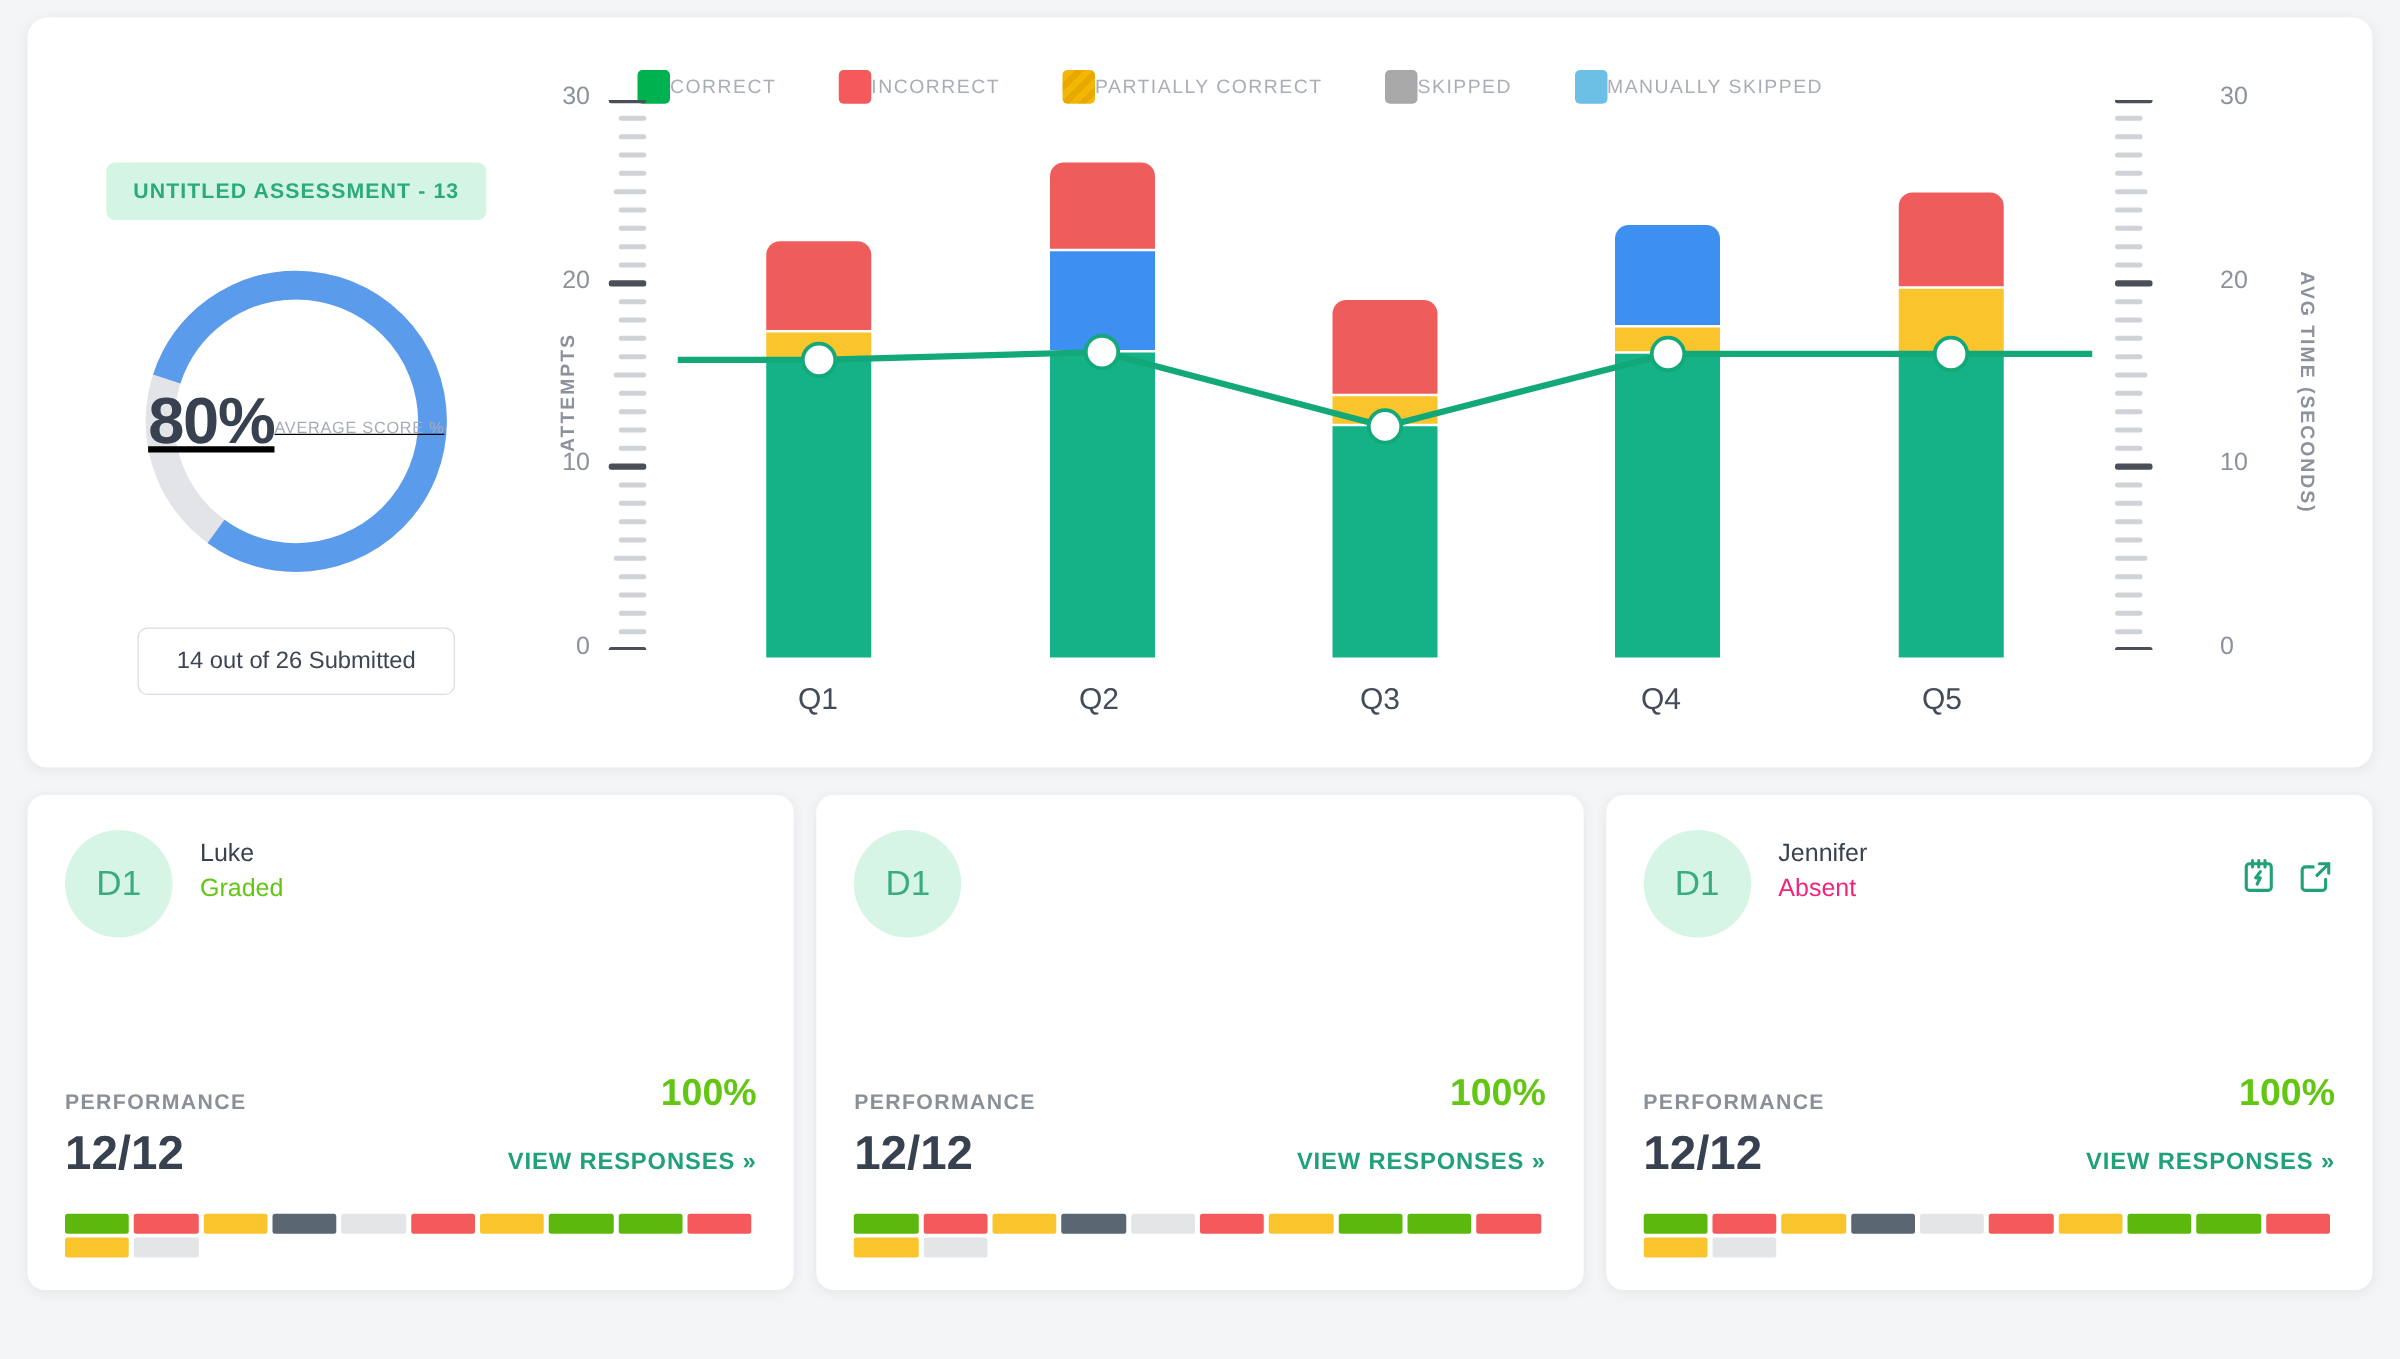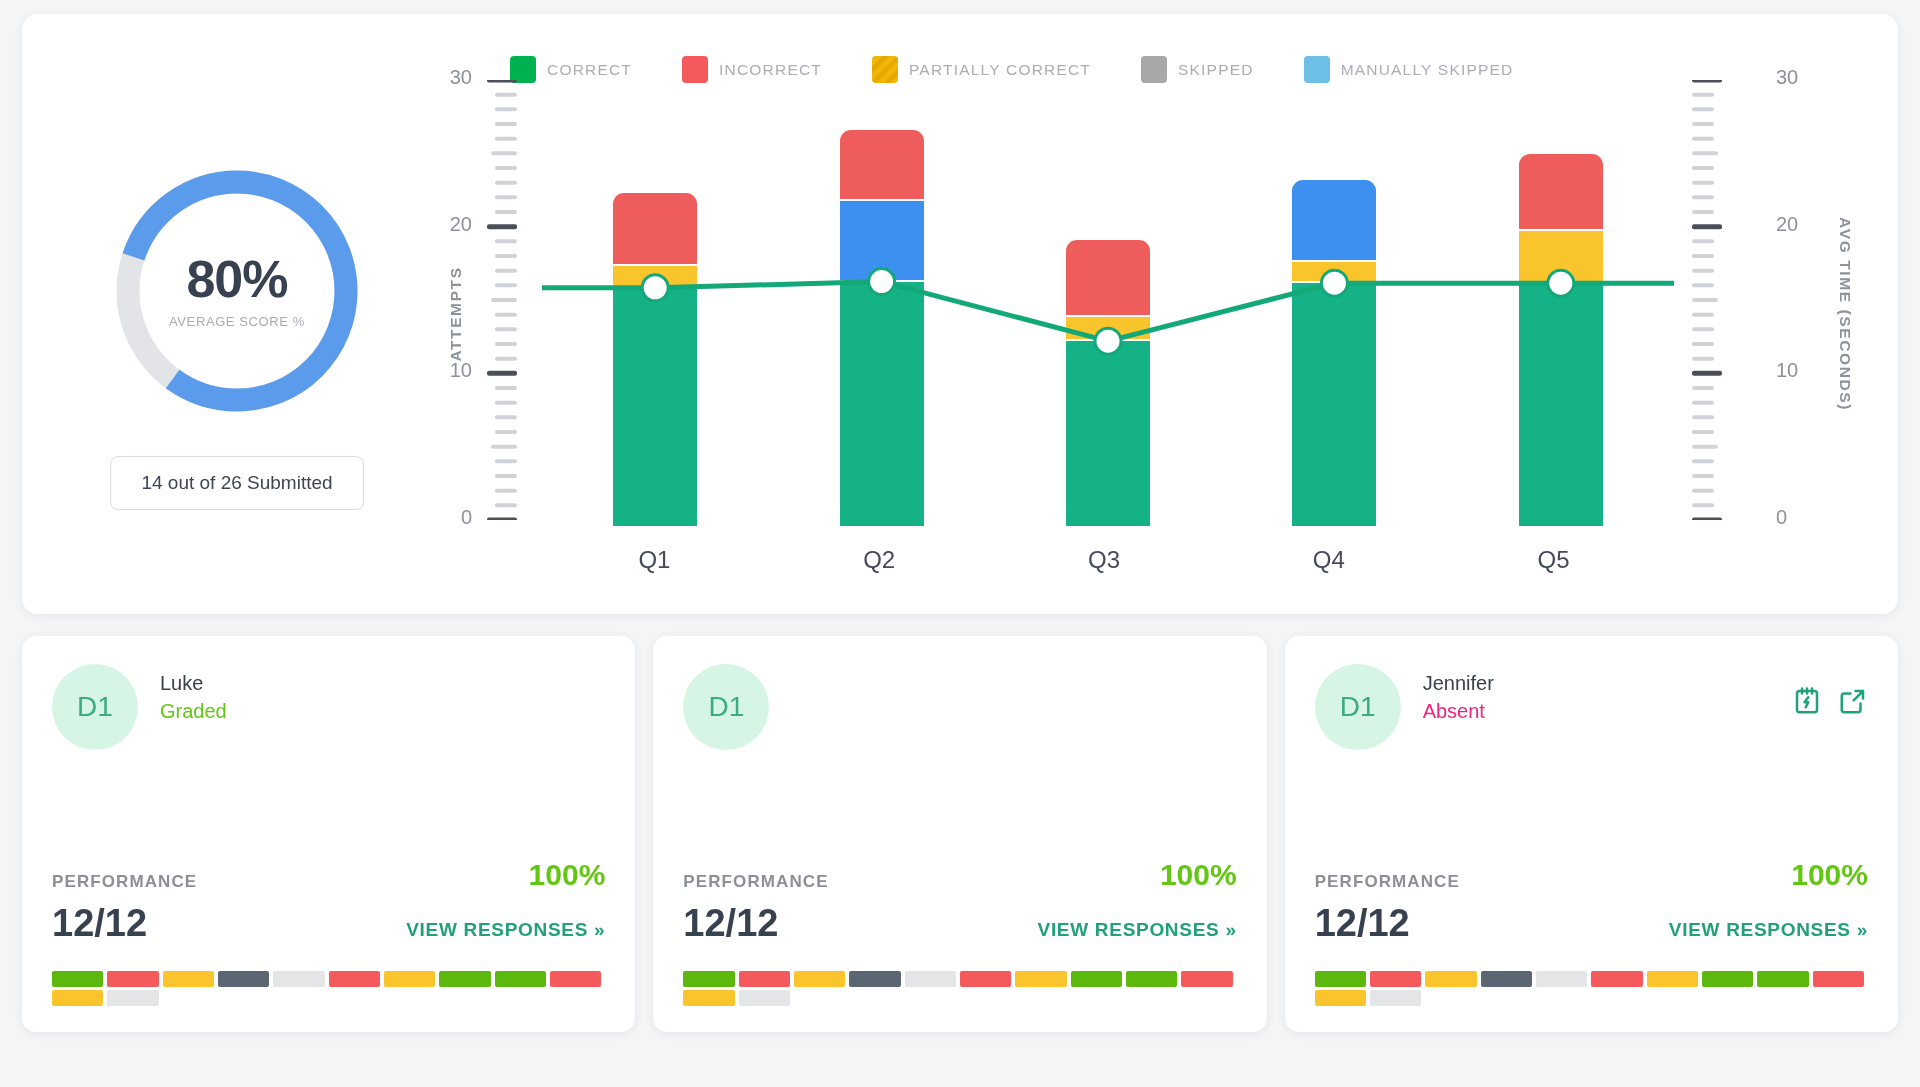--- a/index.html
+++ b/index.html
@@ -57,23 +57,23 @@
     margin-top: 30px;
     position: relative;
     width: 262px;
     height: 262px;
   }
   .donut-wrap svg { display: block; }
   .donut-center {
     position: absolute;
     inset: 0;
     display: flex;
-    flex-direction: column;
     align-items: center;
     justify-content: center;
+    text-decoration: underline;
   }
   .donut-pct {
     font-size: 52px;
     font-weight: bold;
     color: #37414f;
     letter-spacing: -1px;
     line-height: 1;
   }
   .donut-sub {
     margin-top: 9px;
@@ -103,21 +103,21 @@
 
   .legend {
     position: absolute;
     top: 24px;
     left: 88px;
     right: 180px;
     display: flex;
     align-items: center;
     gap: 50px;
   }
-  .legend-item { display: flex; align-items: center; gap: 11px; }
+  .legend-item { display: flex; align-items: center; gap: 0; }
   .legend-swatch {
     width: 26px; height: 27px; border-radius: 4px; flex: 0 0 26px;
   }
   .legend-label {
     font-size: 15.5px;
     color: #a9aeb6;
     letter-spacing: 1.2px;
     font-weight: 500;
     white-space: nowrap;
   }
@@ -290,20 +290,21 @@
   }
 </style>
 </head>
 <body>
 
 <div class="page">
 
   <div class="top-panel">
 
     <div class="summary-col">
+      <div class="assessment-chip">UNTITLED ASSESSMENT - 13</div>
 
       <div class="donut-wrap">
         <svg width="262" height="262" viewBox="0 0 262 262">
           <circle cx="131" cy="131" r="109" fill="none" stroke="#e2e4e7" stroke-width="23"></circle>
           <circle id="donut-arc" cx="131" cy="131" r="109" fill="none" stroke="#5b9bec" stroke-width="23" stroke-linecap="butt" transform="rotate(-90 131 131)" stroke-dasharray="547.89375878606 136.97343969651493" stroke-dashoffset="136.973439696515"></circle>
         </svg>
         <div class="donut-center">
           <div class="donut-pct">80%</div>
           <div class="donut-sub">AVERAGE SCORE %</div>
         </div>

